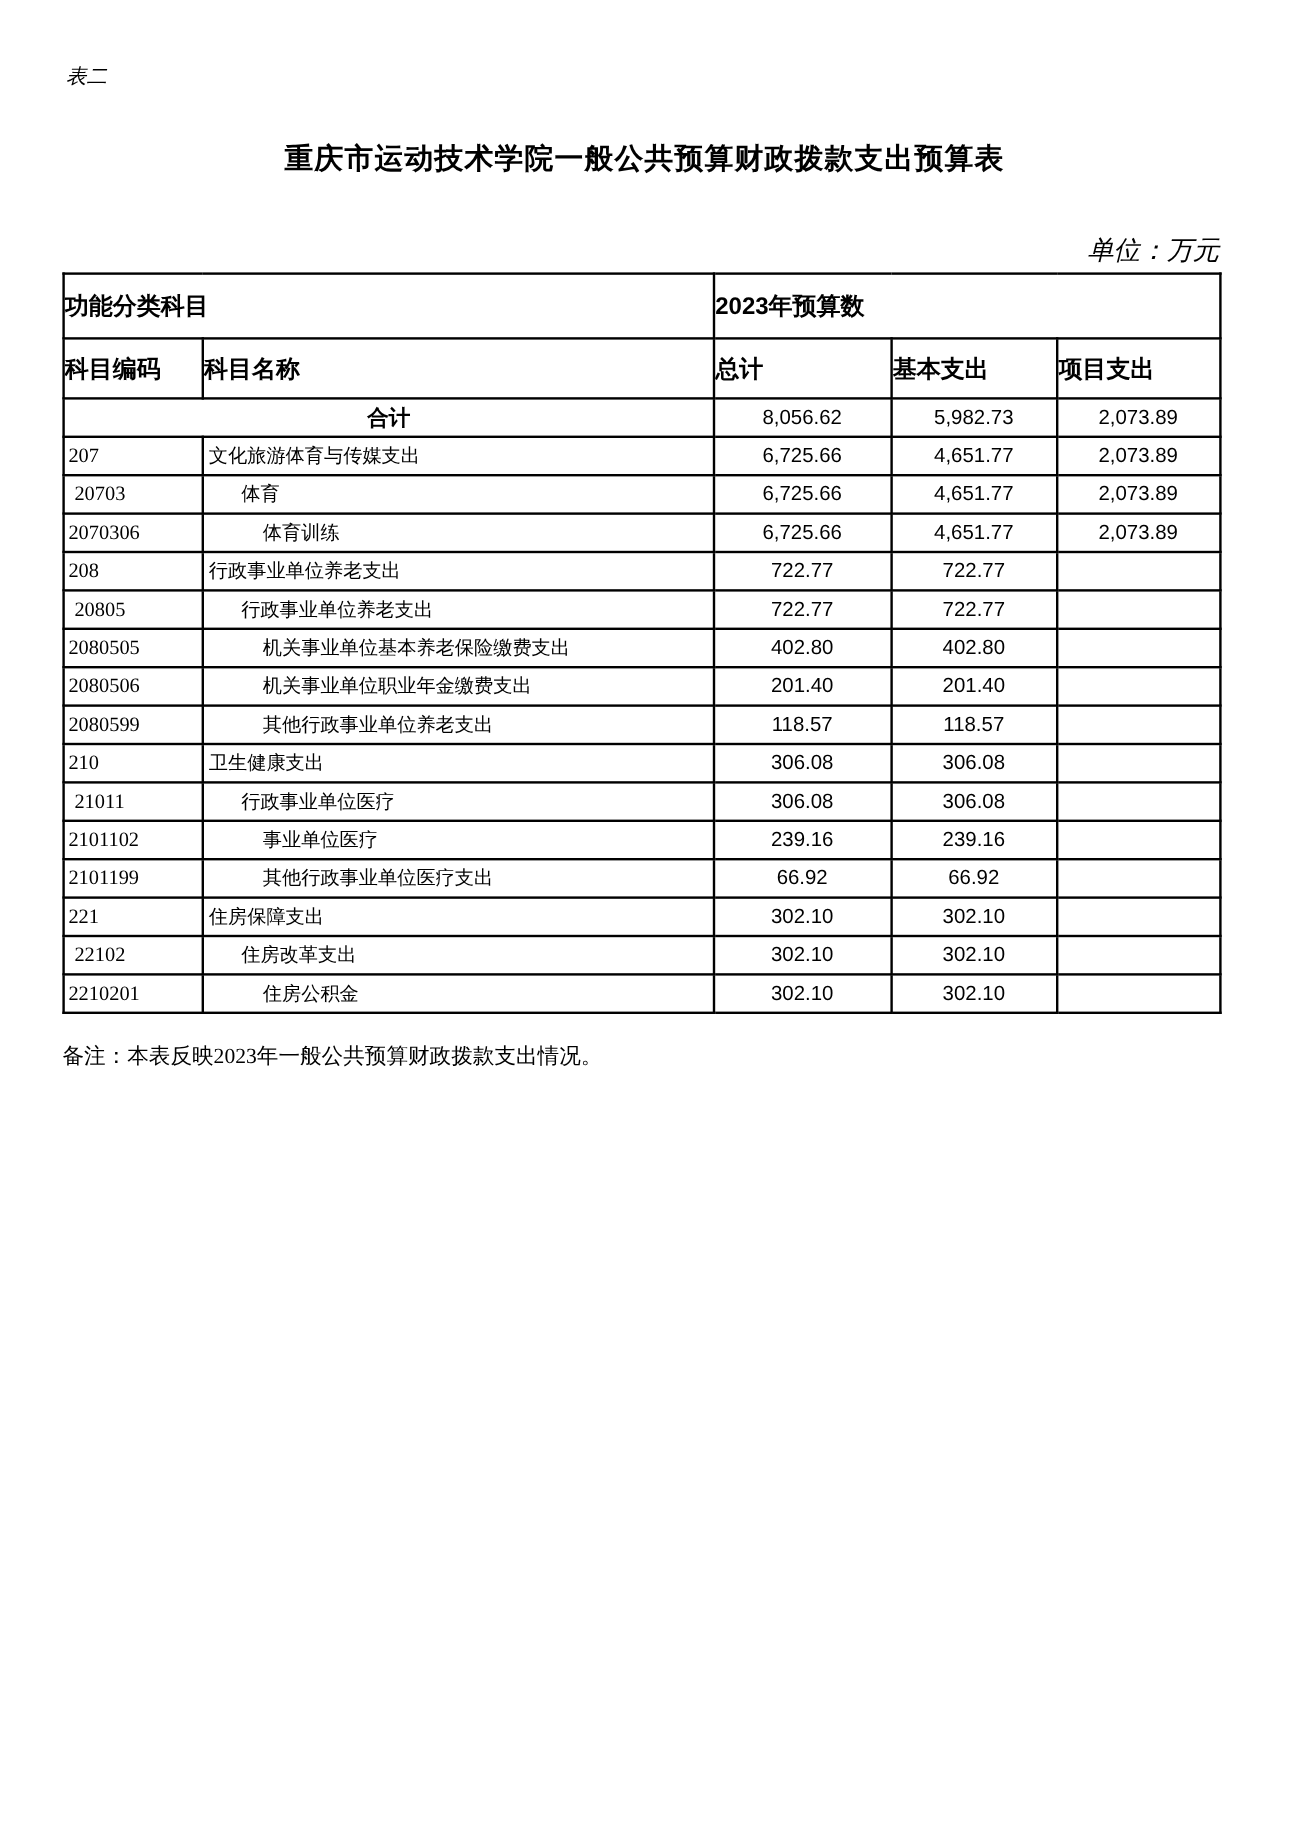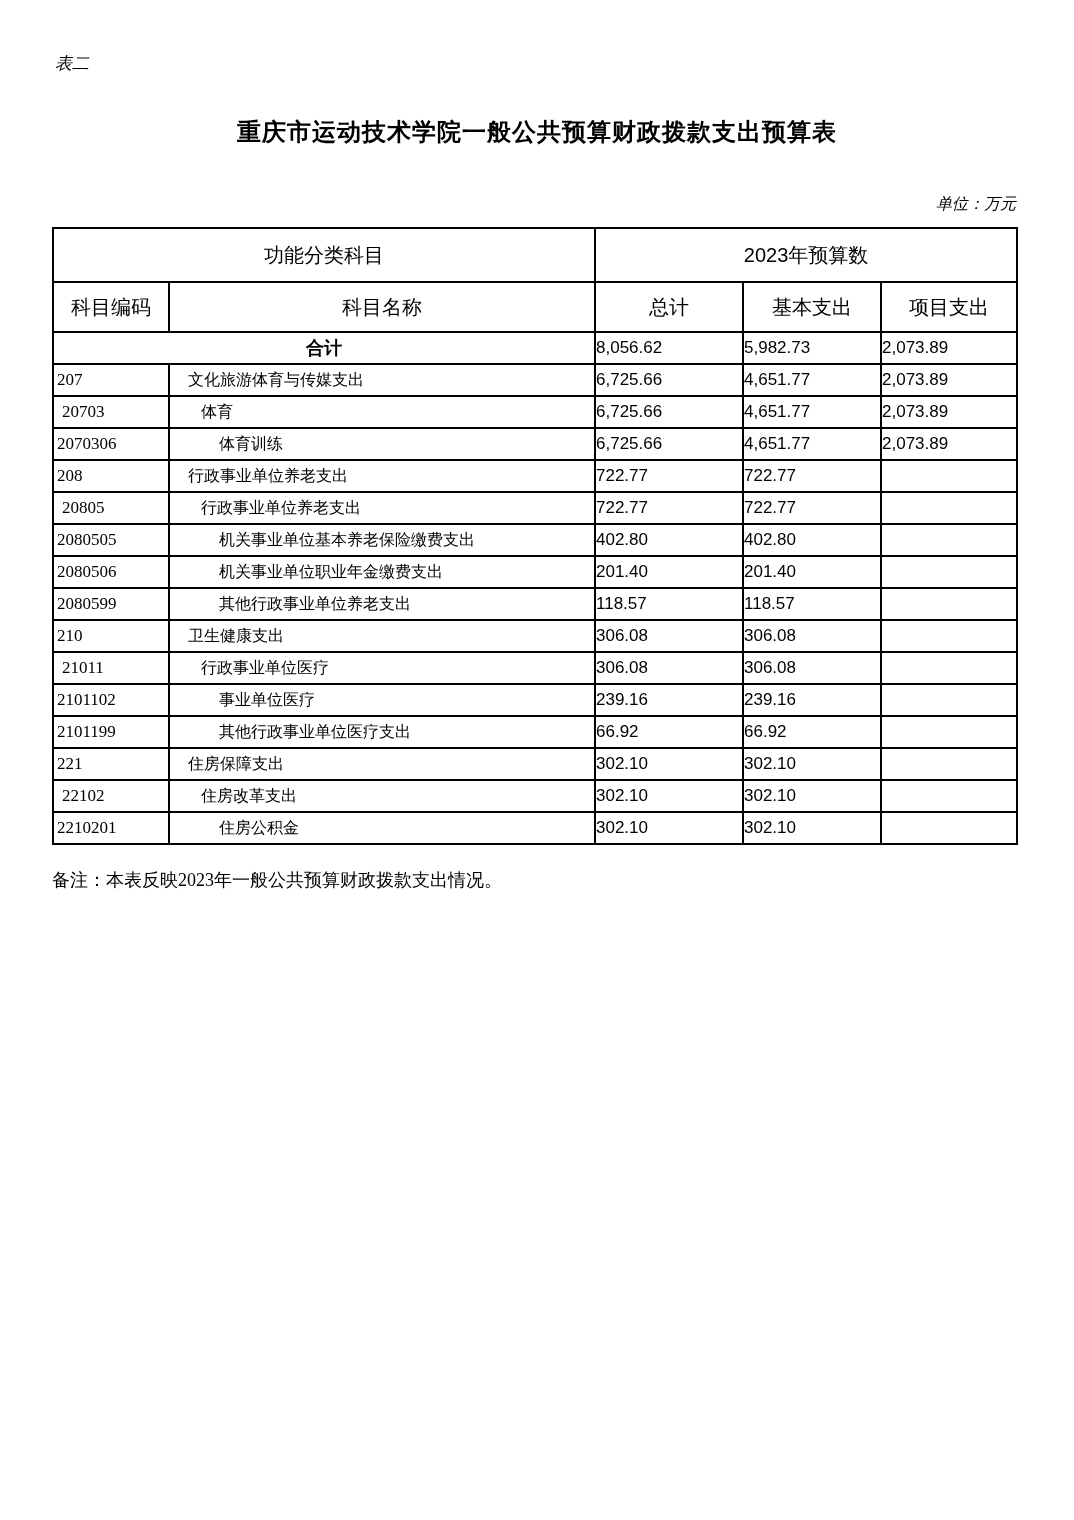--- a/index.html
+++ b/index.html
@@ -38,68 +38,68 @@
     letter-spacing: 1px;
   }
   .unit-note {
     position: absolute;
     top: 194px;
     left: 52px;
     width: 964px;
     text-align: right;
     font-family: "Liberation Serif", serif;
     font-style: italic;
-    font-size: 16px;
+    font-size: 22px;
   }
   table.budget {
     position: absolute;
     top: 227px;
     left: 52px;
     width: 964px;
     border-collapse: collapse;
     table-layout: fixed;
     border: 2px solid #000;
   }
   table.budget th, table.budget td {
     border: 2px solid #000;
     overflow: hidden;
     white-space: nowrap;
   }
   tr.hrow1 { height: 54px; }
   tr.hrow2 { height: 50px; }
   table.budget th {
     font-family: "Liberation Sans", sans-serif;
-    font-weight: 400;
+    font-weight: 700;
     font-size: 20px;
-    text-align: center;
+    text-align: left;
     vertical-align: middle;
   }
   tbody tr { height: 32px; }
   td.code {
     font-family: "Liberation Serif", serif;
     font-size: 17px;
     text-align: left;
     padding-left: 3px;
     vertical-align: middle;
   }
   td.name {
     font-family: "Liberation Serif", serif;
     font-size: 16px;
     text-align: left;
-    padding-left: 18px;
+    padding-left: 4px;
     vertical-align: middle;
   }
   td.code.lvl1 { padding-left: 8px; }
   td.code.lvl2 { }
   td.name.lvl1 { padding-left: 31px; }
   td.name.lvl2 { padding-left: 49px; }
   td.num {
     font-family: "Liberation Sans", sans-serif;
     font-size: 17px;
-    text-align: left;
+    text-align: center;
     padding-right: 1px;
     vertical-align: middle;
   }
   td.total-label {
     font-family: "Liberation Sans", sans-serif;
     font-weight: 700;
     font-size: 18px;
     text-align: center;
     vertical-align: middle;
   }

